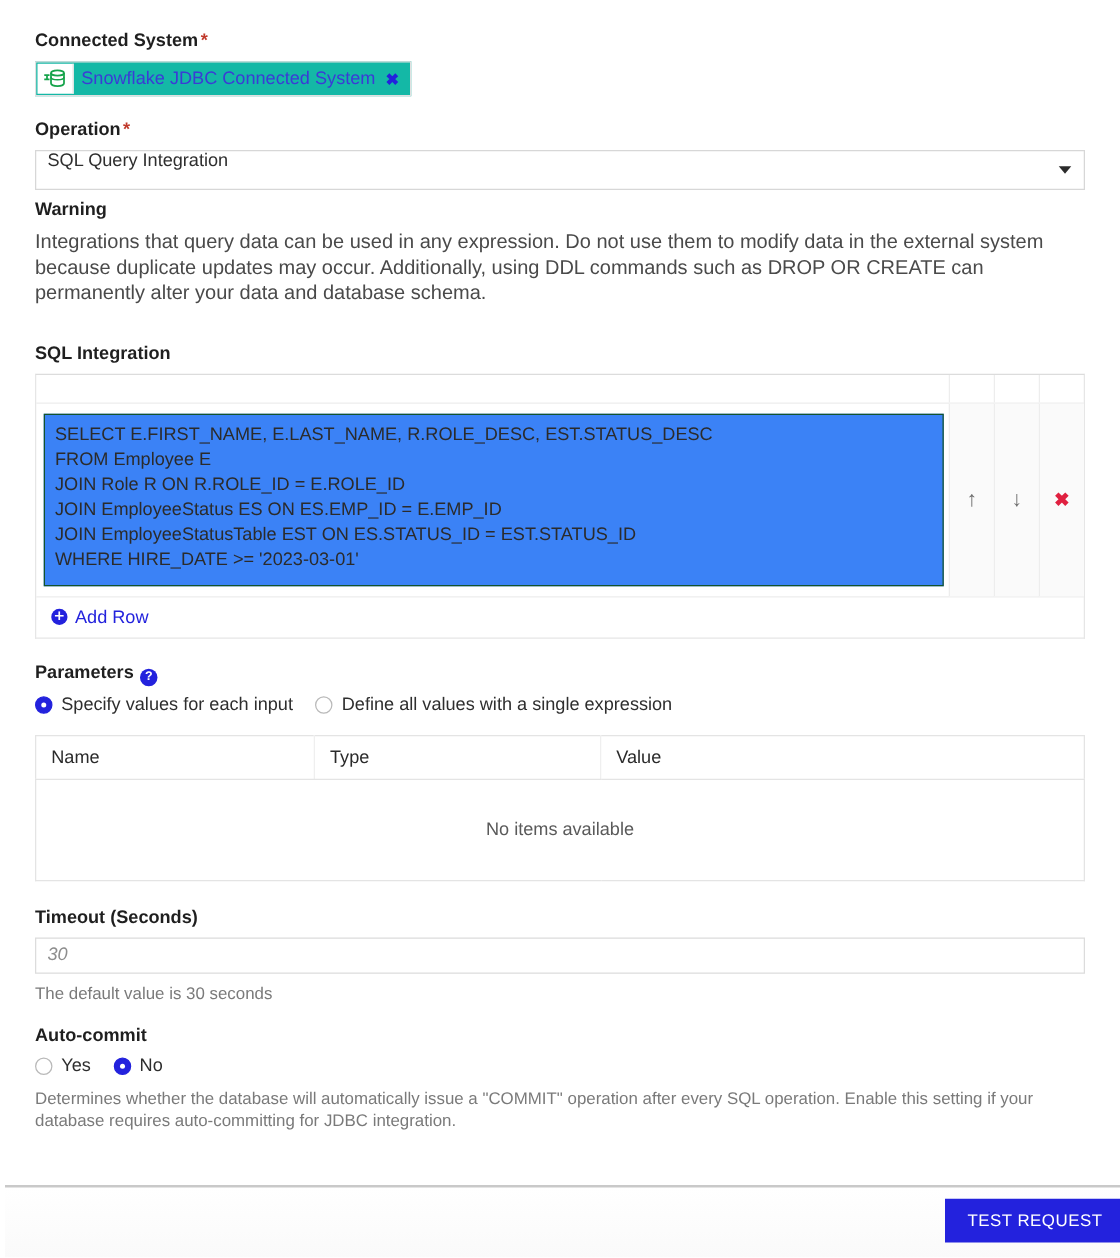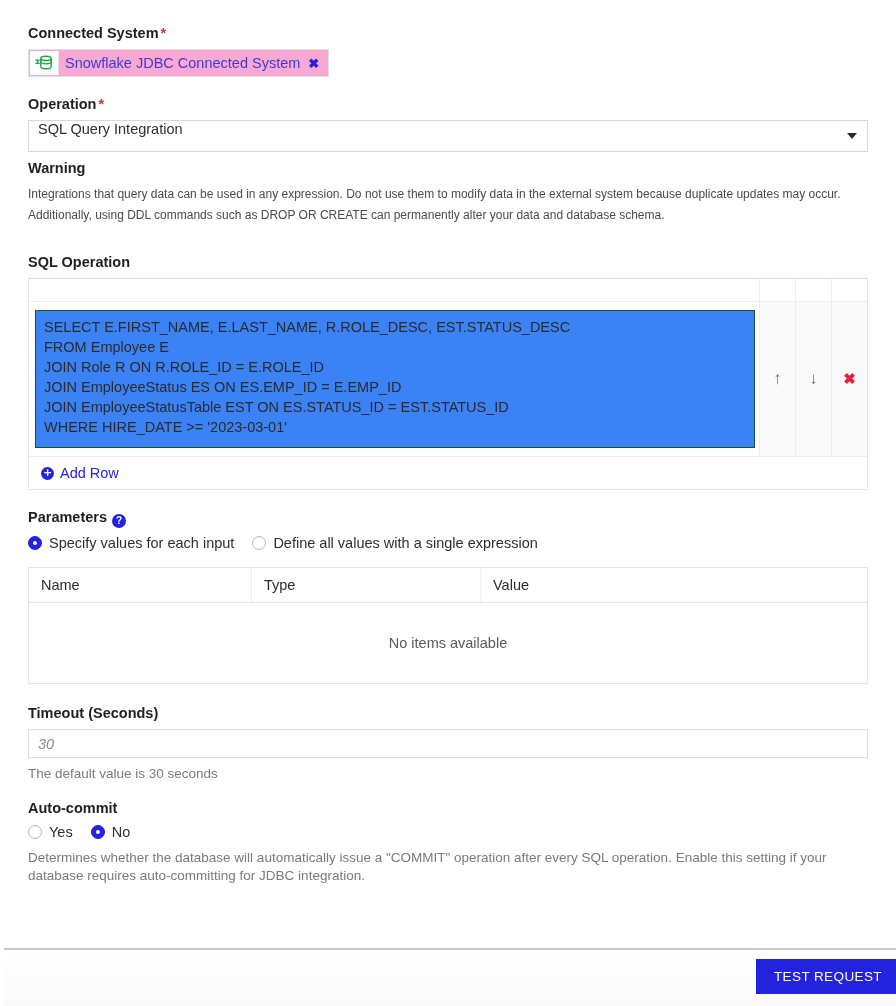--- a/index.html
+++ b/index.html
@@ -45,21 +45,21 @@
     line-height: 14px;
     text-align: center;
     font-weight: bold;
     cursor: pointer;
   }
 
   
   .chip {
     display: inline-flex;
     align-items: center;
-    background: #f9a8d4;
+    background: #14b8a6;
     border: 1px solid #e0e0e0;
     height: 26px;
     padding: 0;
     margin-bottom: 18px;
     max-width: 100%;
   }
   .chip-icon {
     width: 28px;
     height: 24px;
     display: flex;
@@ -111,21 +111,21 @@
     border-top: 6px solid #2b2b2b;
   }
   .hint {
     color: #7a7a7a;
     font-size: 13.5px;
     line-height: 18px;
     margin-bottom: 16px;
   }
   .para {
     color: #4a4a4a;
-    font-size: 12px;
+    font-size: 16px;
     line-height: 20.5px;
     margin: 0 0 28px 0;
   }
 
   
   .grid {
     border: 1px solid #e6e6e6;
     border-top: 1px solid #dcdcdc;
     background: #fff;
     margin-bottom: 18px;
@@ -333,21 +333,21 @@
   <div class="select-wrap">
     <span class="select-value">SQL Query Integration</span>
     <span class="select-caret"></span>
   </div>
 
   
   <div class="field-label">Warning</div>
   <p class="para">Integrations that query data can be used in any expression. Do not use them to modify data in the external system because duplicate updates may occur. Additionally, using DDL commands such as DROP OR CREATE can permanently alter your data and database schema.</p>
 
   
-  <div class="field-label">SQL Operation</div>
+  <div class="field-label">SQL Integration</div>
   <div class="grid">
     <div class="grid-head">
       <div class="col-main"></div>
       <div class="col-act"></div>
       <div class="col-act"></div>
       <div class="col-act last"></div>
     </div>
     <div class="grid-row">
       <div class="cell-editor">
         <div class="sql-box">SELECT E.FIRST_NAME, E.LAST_NAME, R.ROLE_DESC, EST.STATUS_DESC

